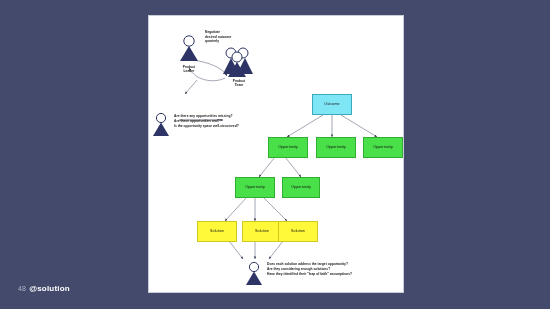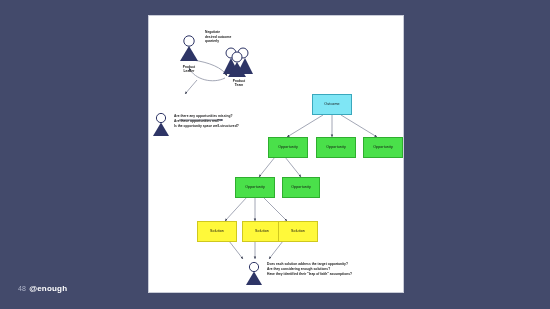--- a/index.html
+++ b/index.html
@@ -196,16 +196,16 @@
         <path d="M10 10.5 L18 24 L2 24 Z" fill="#2e3566"></path>
       </svg>
     </div>
     <div class="annot" style="left:118px; top:246px; width:132px;">Does each solution address the target opportunity?
 Are they considering enough solutions?
 Have they identified their "leap of faith" assumptions?</div>
 
   </div>
 
   <div id="footer-credit">
-    <span class="pagenum">48</span><span class="handle">@enough</span>
+    <span class="pagenum">48</span><span class="handle">@solution</span>
   </div>
 
 </div>
 
 </body></html>

